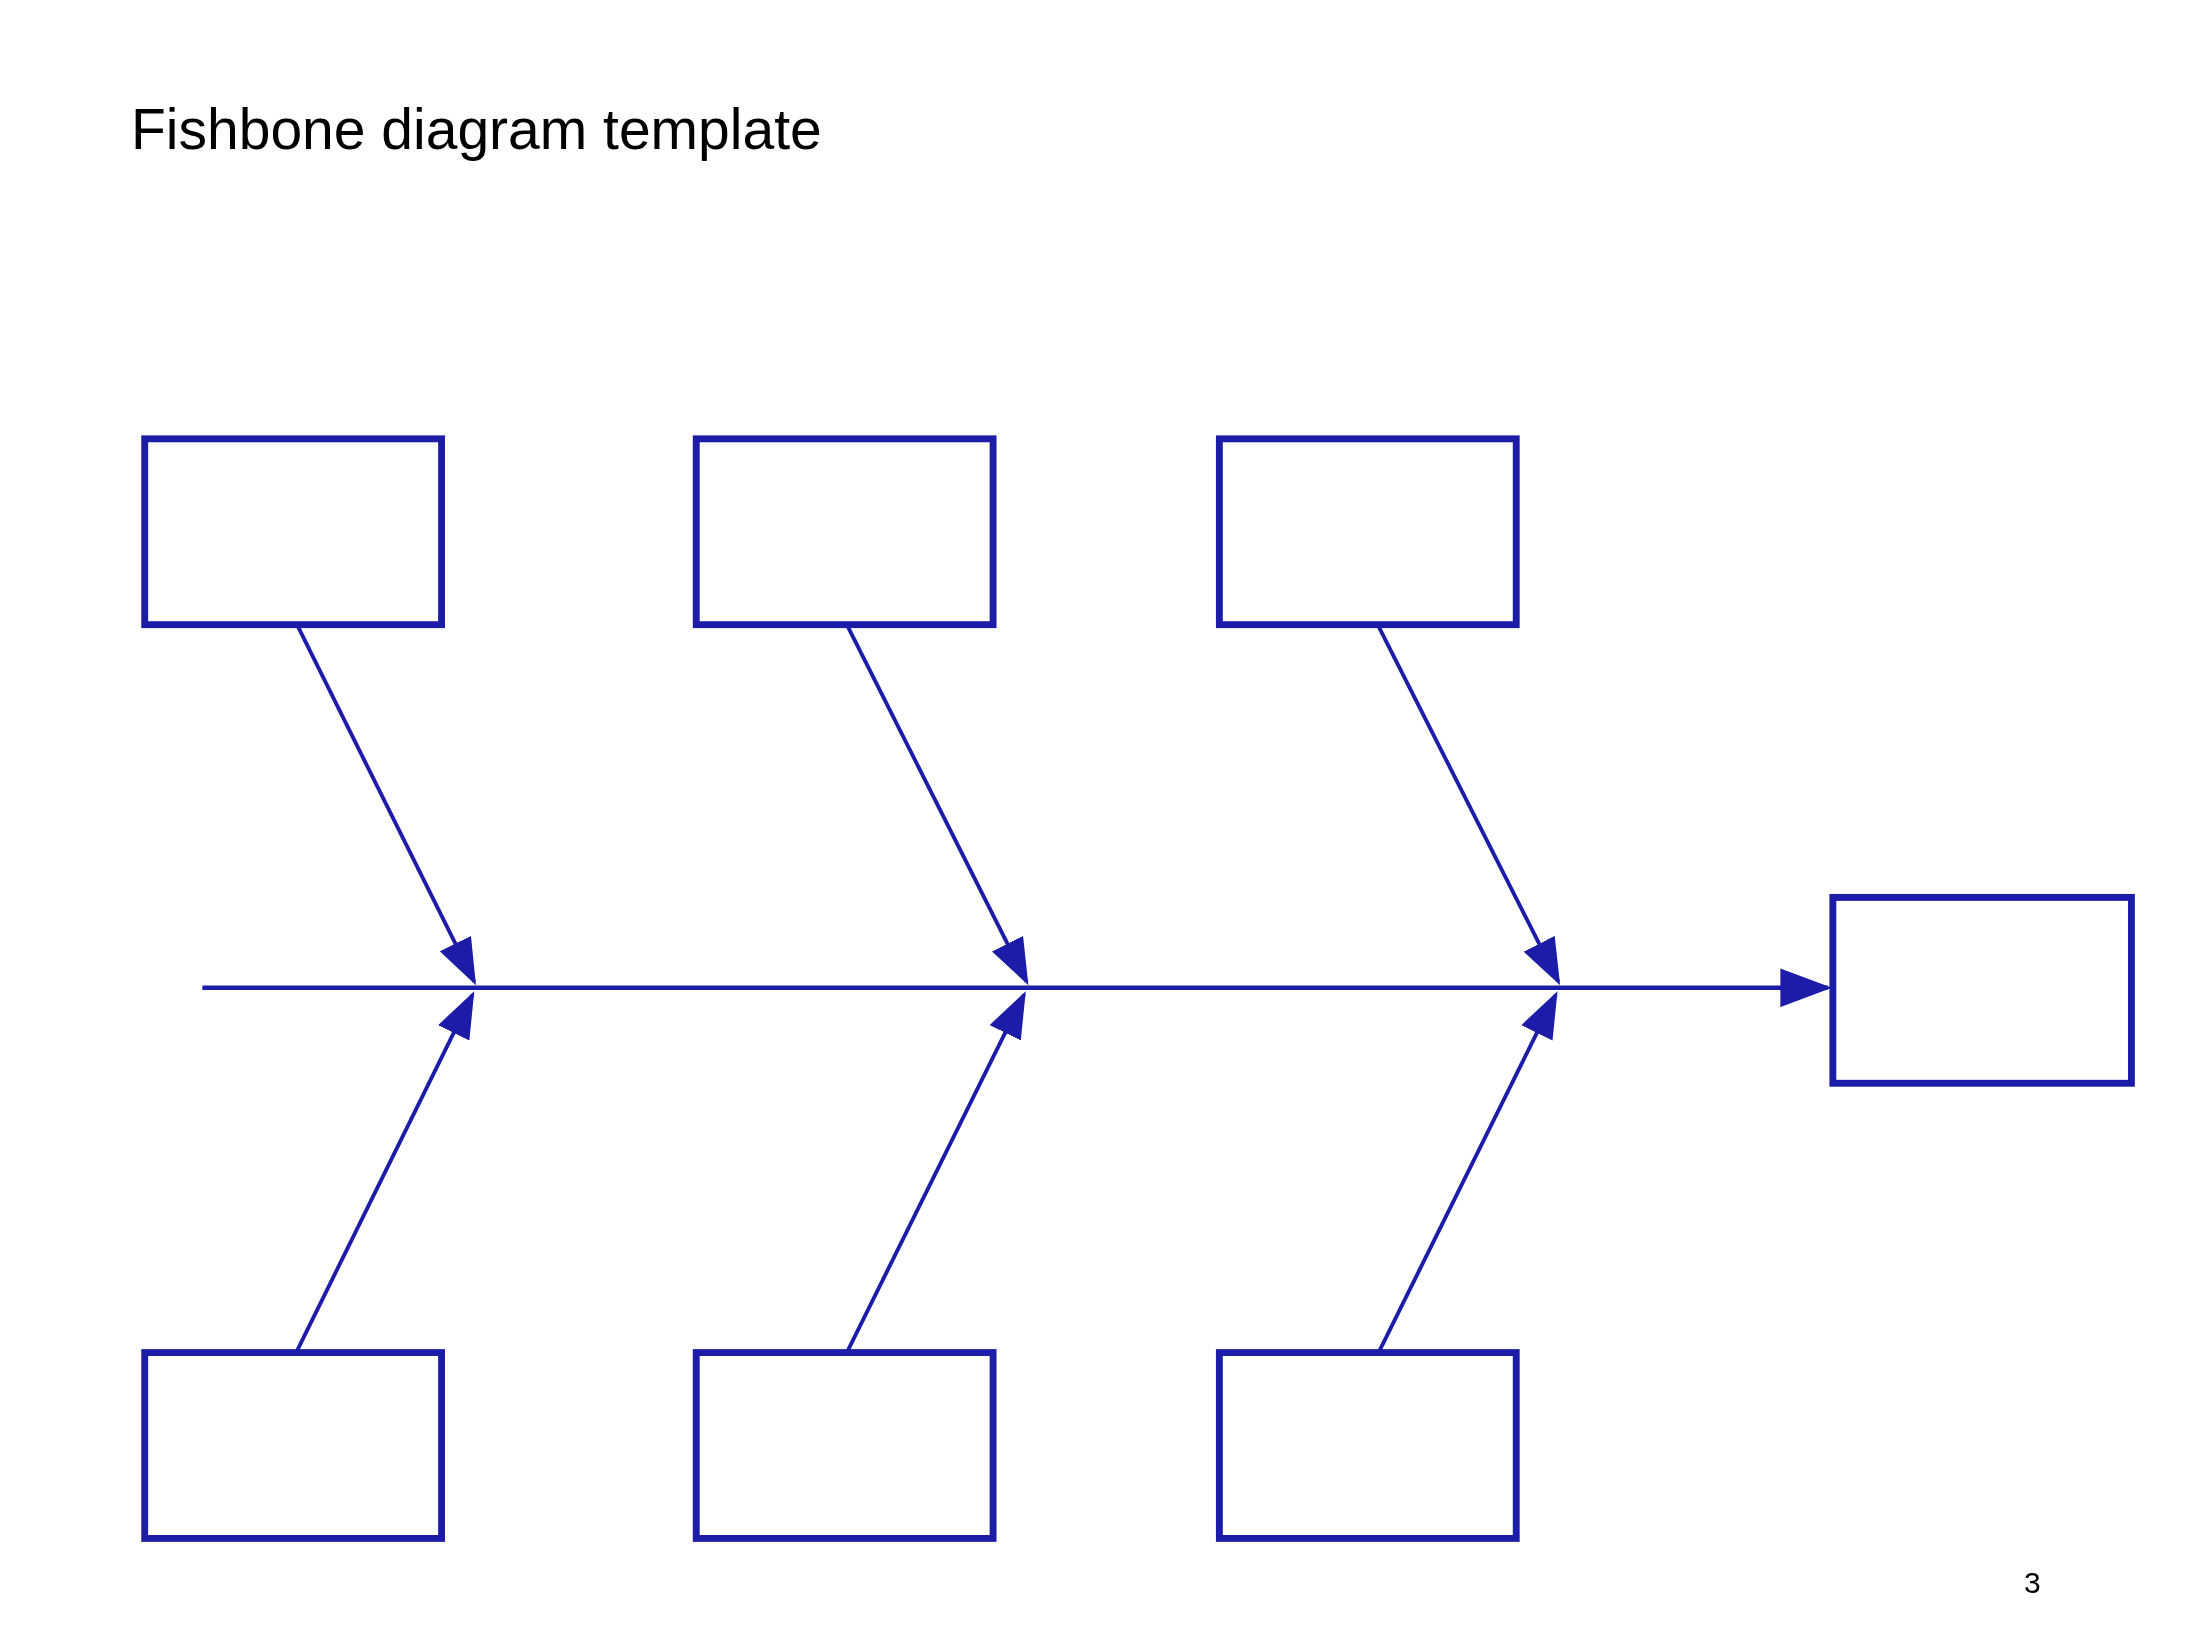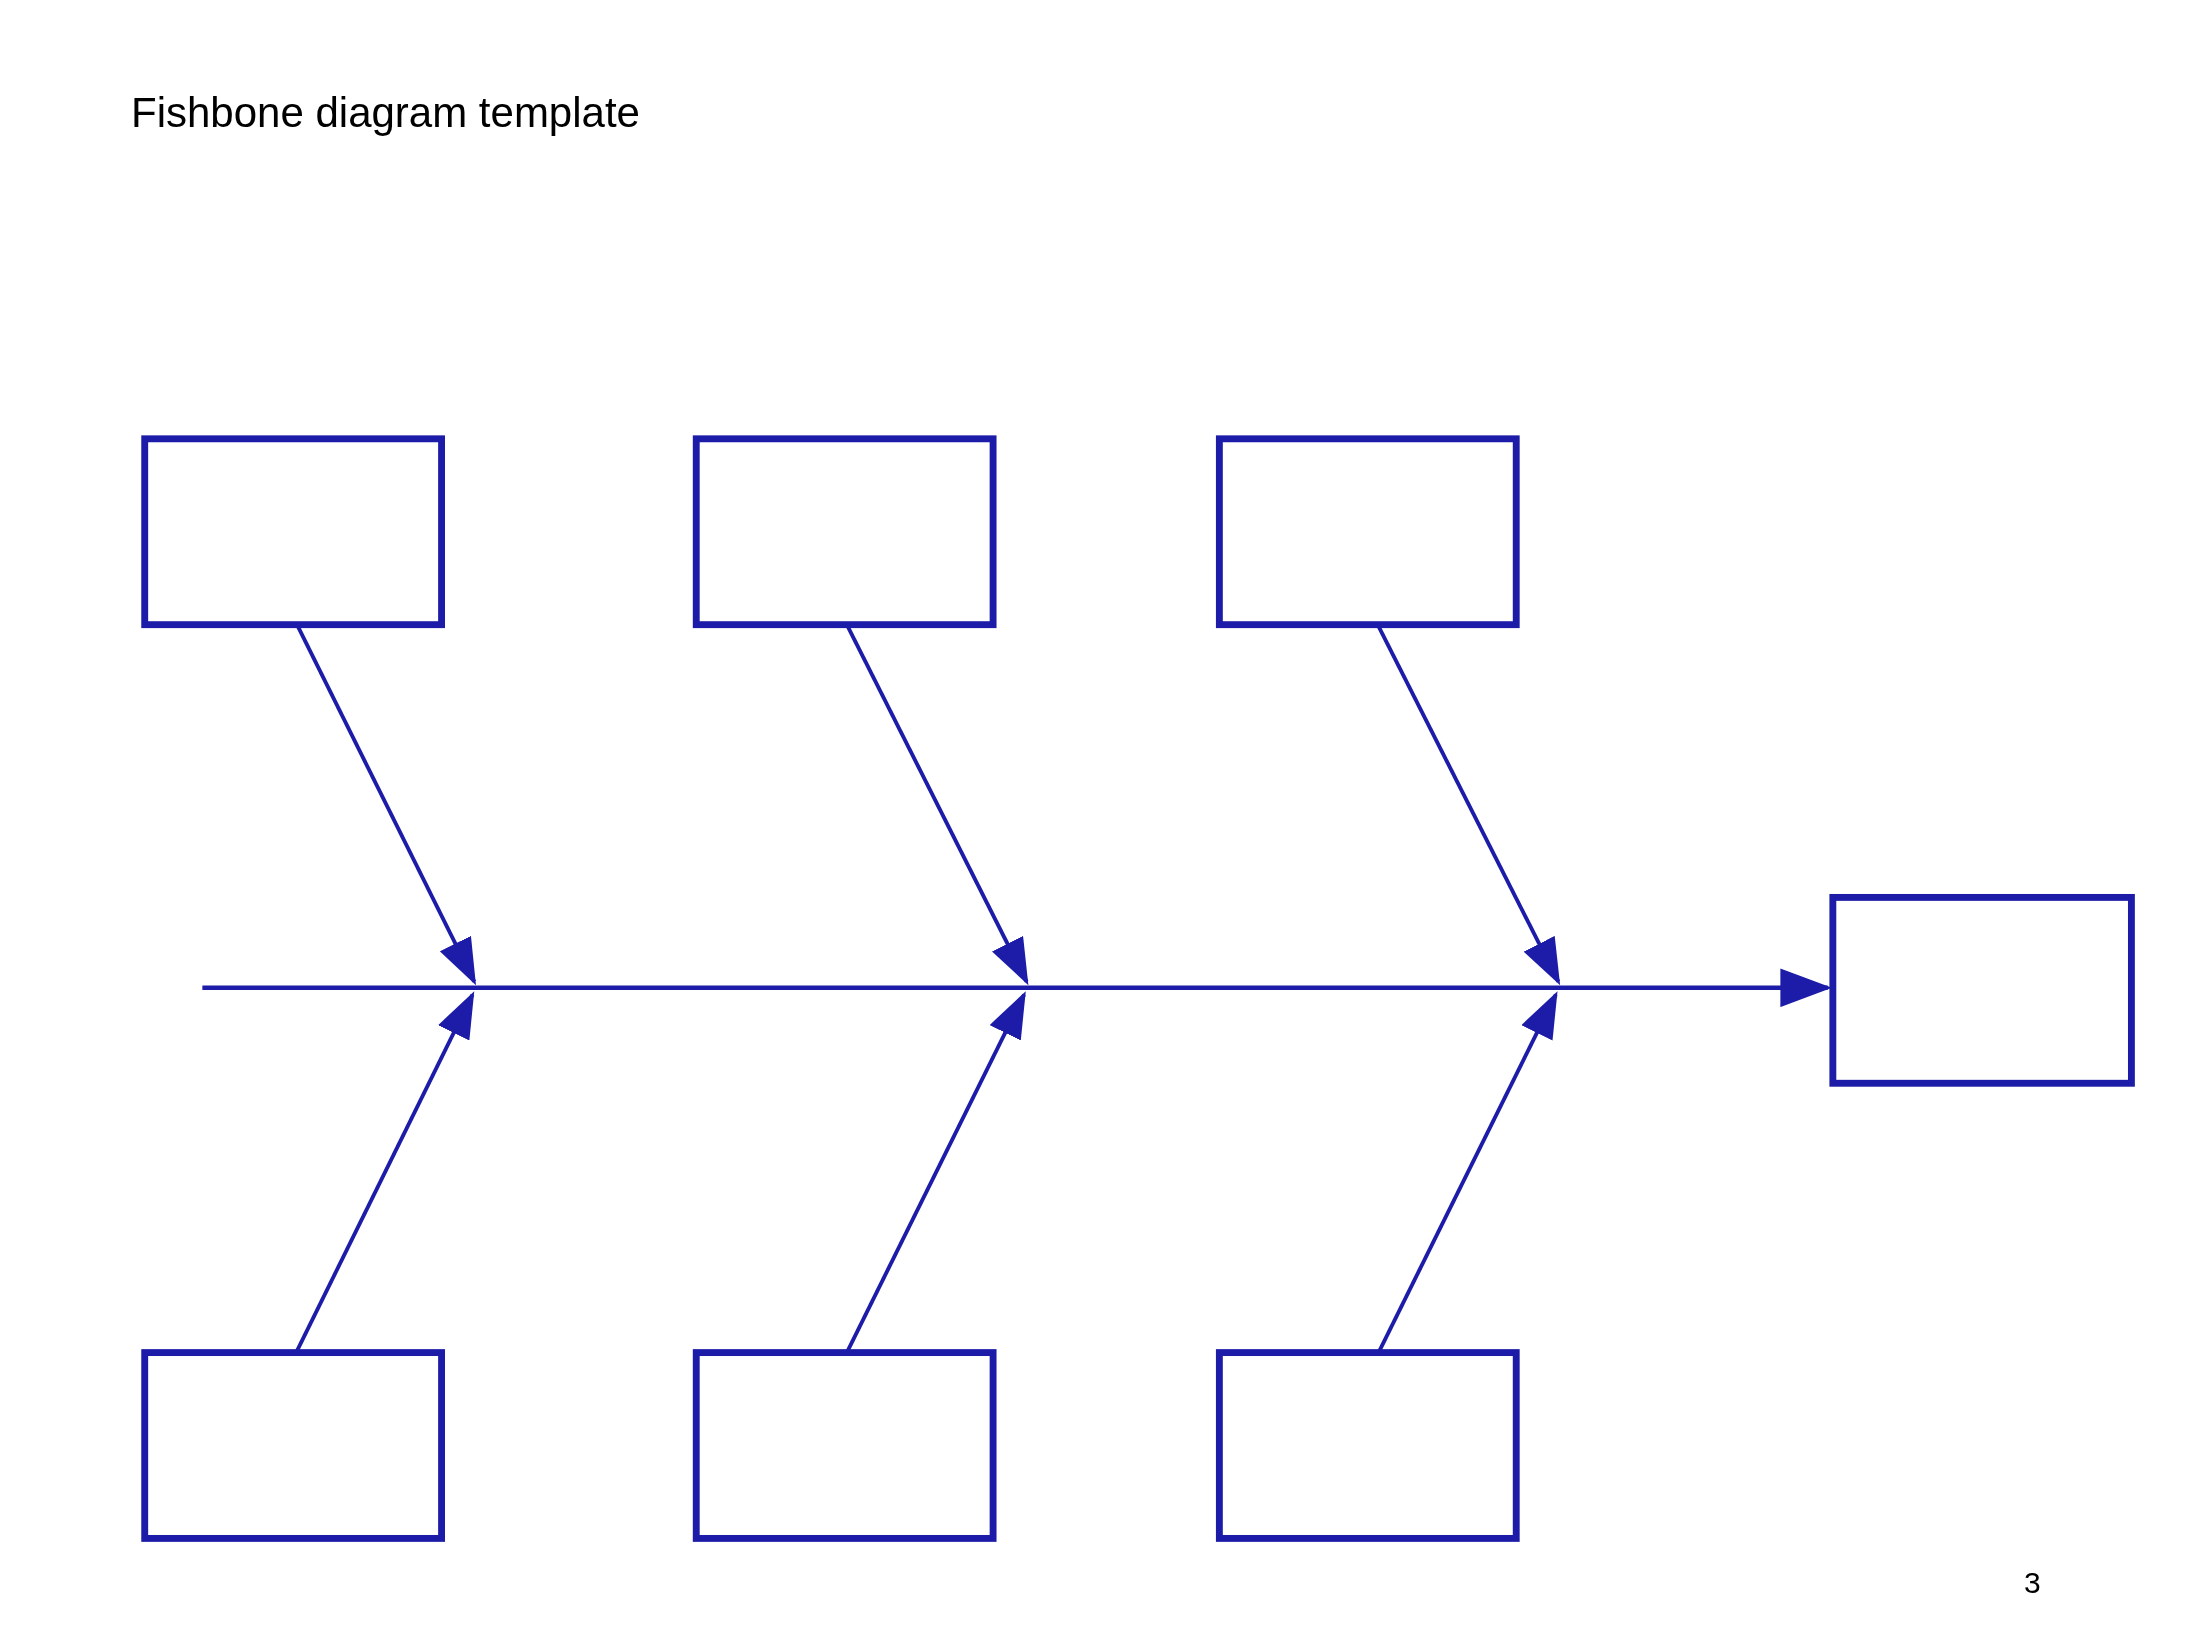--- a/index.html
+++ b/index.html
@@ -16,22 +16,22 @@
   .slide {
     position: relative;
     width: 2203px;
     height: 1652px;
     background: var(--bg);
     overflow: hidden;
   }
   .slide-title {
     position: absolute;
     left: 131px;
-    top: 90px;
-    font-size: 42px;
+    top: 98px;
+    font-size: 57px;
     line-height: 1.1;
     color: var(--title-color);
     white-space: nowrap;
   }
   .page-number {
     position: absolute;
     left: 2024px;
     top: 1566px;
     font-size: 30px;
     color: var(--title-color);

